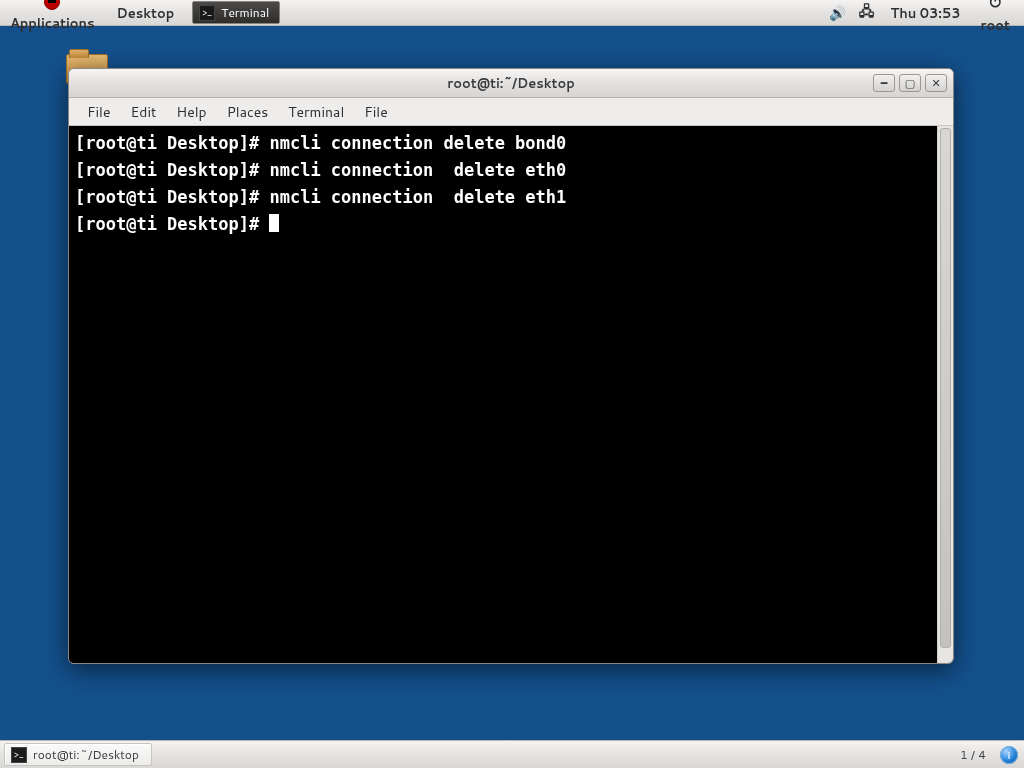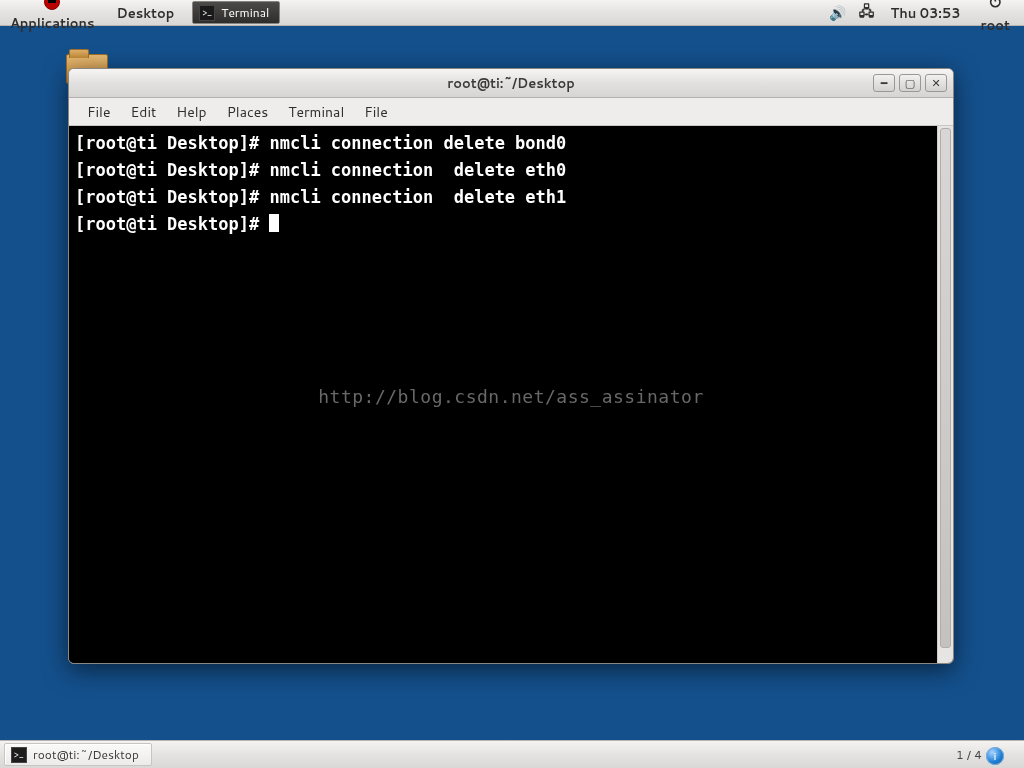--- a/index.html
+++ b/index.html
@@ -60,21 +60,21 @@
 
   .watermark { position:absolute; left:50%; top:50%; transform:translate(-50%,-50%); color:#7b7b7b; font-family:"DejaVu Sans Mono",monospace; font-size:18px; font-weight:normal; letter-spacing:0.5px; opacity:0.85;}
 
   
   .bottom-panel {
     position:absolute; left:0; right:0; bottom:0; height:28px;
     background:linear-gradient(#f4f3f2,#e4e3e2 50%,#d9d8d7);
     border-top:1px solid #b6b3b0; display:flex; align-items:center; font-size:12px; color:#3a3a3a;
   }
   .bottom-panel .task2 { display:flex;align-items:center;gap:6px;padding:2px 12px 2px 6px;margin:2px 4px;background:linear-gradient(#fafaf9,#ecebea);border:1px solid #c7c5c2;border-radius:2px;box-shadow:inset 1px 1px 0 #fff;}
-  .bottom-panel .right { margin-left:auto; display:flex; align-items:flex-end; padding-right:20px;}
+  .bottom-panel .right { margin-left:auto; display:flex; align-items:center; gap:10px; padding-right:6px;}
   .ws-ind { font-size:12px; color:#444; padding:2px 4px;}
   .blue-dot { width:18px;height:18px;border-radius:50%;background:radial-gradient(circle at 35% 30%, #a9d5ff, #1e7fd6 55%, #0b5291);box-shadow:0 0 0 1px #7faedb inset; display:flex;align-items:center;justify-content:center;color:#e8f3ff;font-size:10px;font-weight:bold;}
   .tico2 { width:16px;height:16px;background:#1d1d1d;border:1px solid #444;display:flex;align-items:center;justify-content:center;color:#eee;font-size:9px;}
 </style>
 </head>
 <body>
 
 <div class="top-panel">
   <div class="left">
     <span class="item">
@@ -121,21 +121,20 @@
     <span class="m">Help</span>
     <span class="m">Places</span>
     <span class="m">Terminal</span>
     <span class="m">File</span>
   </div>
   <div class="term-wrap">
     <div class="term"><span>[root@ti Desktop]# nmcli connection delete bond0</span>
 <span>[root@ti Desktop]# nmcli connection  delete eth0</span>
 <span>[root@ti Desktop]# nmcli connection  delete eth1</span>
 <span>[root@ti Desktop]#</span> <span class="cursor"></span></div>
-    <div class="watermark">http://blog.csdn.net/ass_assinator</div>
     <div class="scrollbar">
       <div class="thumb"></div>
     </div>
   </div>
 </div>
 
 <div class="bottom-panel">
   <div class="task2">
     <span class="tico2">&gt;_</span>
     <span>root@ti:~/Desktop</span>

